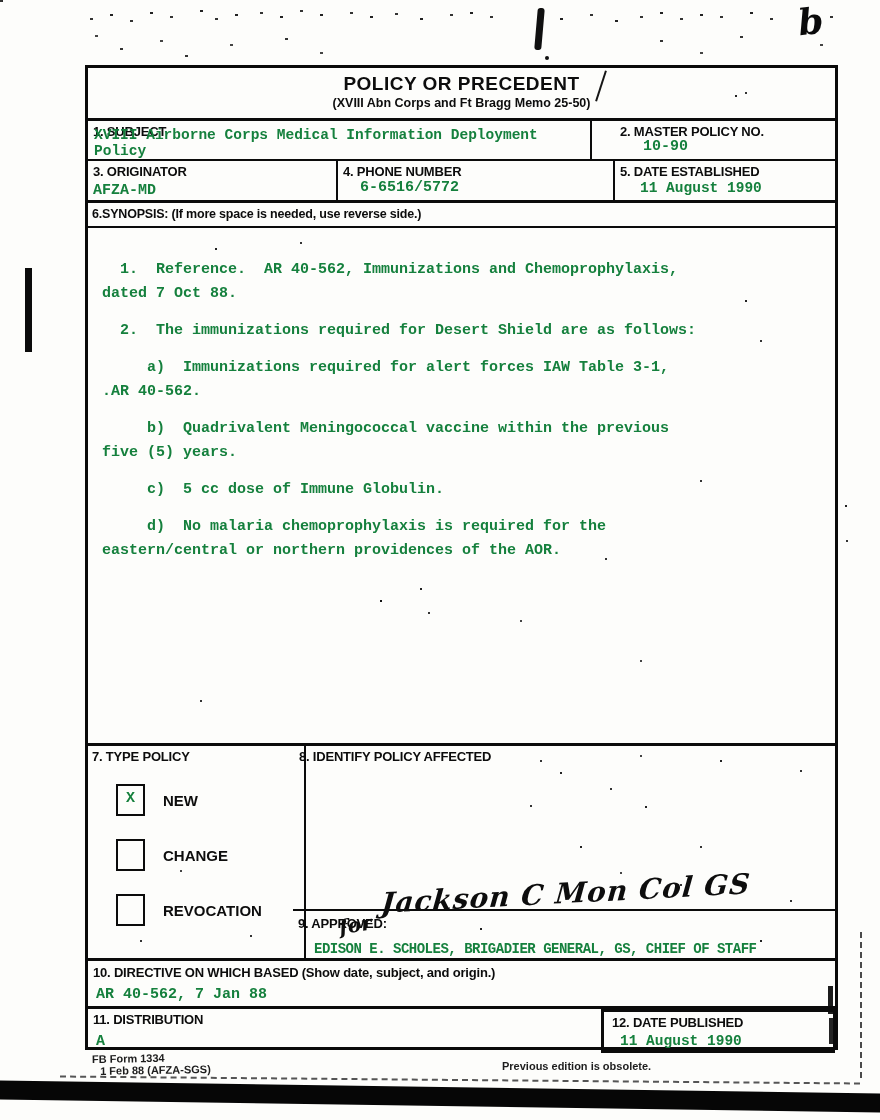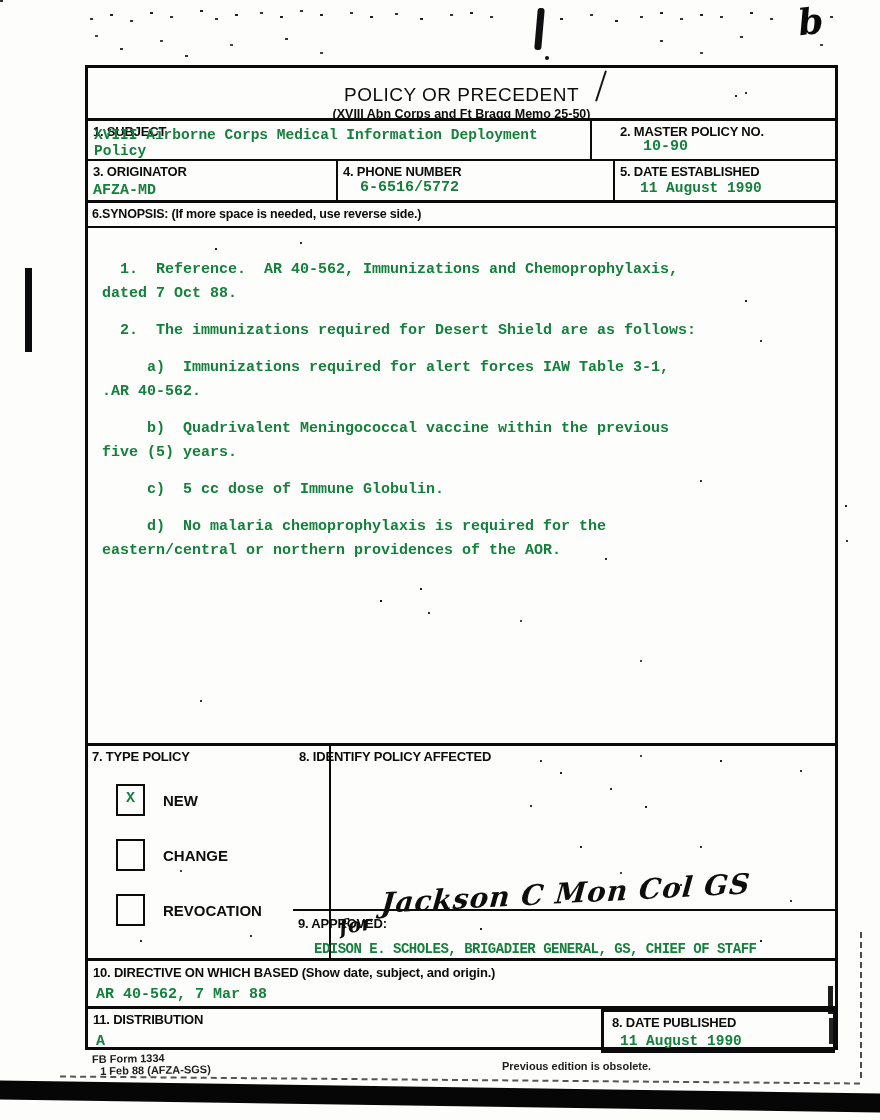--- a/index.html
+++ b/index.html
@@ -39,21 +39,21 @@
   .footer-dash{position:absolute;left:60px;top:1079px;width:800px;border-top:2px dashed #555;transform:rotate(0.5deg);}
   .bottom-bar{position:absolute;left:-10px;top:1087px;width:910px;height:19px;background:#060606;transform:rotate(0.85deg);}
 
   
   .form{position:absolute;left:85px;top:65px;width:753px;height:985px;border:3px solid #0a0a0a;box-sizing:border-box;}
   .abs{position:absolute;box-sizing:border-box;}
   .lbl{font-weight:bold;font-size:13px;letter-spacing:-0.2px;color:#0c0c0c;}
   .mono{font-family:"Liberation Mono","DejaVu Sans Mono",monospace;font-weight:bold;color:#15803d;}
 
   .title-block{left:0;top:0;width:100%;height:50px;text-align:center;}
-  .form-title{font-weight:normal;font-size:19px;letter-spacing:0.5px;padding-top:16px;}
+  .form-title{font-weight:bold;font-size:19px;letter-spacing:0.5px;padding-top:5px;}
   .form-subtitle{font-weight:bold;font-size:12.5px;margin-top:1px;}
 
   .row1{left:0;top:50px;width:100%;height:43px;border-top:3px solid #0b0b0b;border-bottom:2px solid #0b0b0b;}
   .cell-subject{left:0;top:0;width:504px;height:100%;border-right:2px solid #0b0b0b;}
   .cell-master{left:527px;top:0;right:0;height:100%;}
   .cell-lbl{position:absolute;left:5px;top:3px;}
   .subject-value{position:absolute;left:6px;bottom:0px;font-size:14.5px;}
   .master-value{position:absolute;left:28px;bottom:4px;font-size:15px;}
 
   .row2{left:0;top:93px;width:100%;height:42px;border-bottom:3px solid #0b0b0b;}
@@ -63,21 +63,21 @@
   .orig-value{position:absolute;left:5px;bottom:1px;font-size:15px;}
   .phone-value{position:absolute;left:22px;bottom:4px;font-size:15px;}
   .datest-value{position:absolute;left:25px;bottom:4px;font-size:14.5px;}
 
   .syn-label-row{left:0;top:135px;width:100%;height:25px;border-bottom:2px solid #0b0b0b;}
   .syn-label{position:absolute;left:4px;top:4px;font-size:12.5px;}
   .syn-body{left:0;top:160px;width:100%;height:515px;padding:30px 8px 0 14px;}
   .syn-body p{margin:0 0 13px 0;font-size:15px;line-height:24px;white-space:pre-wrap;}
 
   .row78{left:0;top:675px;width:100%;height:215px;border-top:3px solid #0b0b0b;}
-  .col-type{left:0;top:0;width:243px;height:100%;border-right:2px solid #0b0b0b;padding-left:8px;}
+  .col-type{left:0;top:0;width:218px;height:100%;border-right:2px solid #0b0b0b;padding-left:8px;}
   .col-affected{left:205px;top:0;right:0;height:100%;}
   .tp-label{position:absolute;left:4px;top:3px;}
   .pa-label{position:absolute;left:6px;top:3px;}
   .cb-row{position:absolute;left:28px;width:170px;height:30px;}
   .cb-row.r0{top:38px;} .cb-row.r1{top:93px;text-align:right;} .cb-row.r2{top:148px;}
   .cb-box{position:absolute;left:0;top:0;width:25px;height:28px;border:2.5px solid #0b0b0b;
     text-align:center;font-size:15px;line-height:26px;}
   .cb-label{position:absolute;left:47px;top:8px;font-weight:bold;font-size:15px;}
 
   .approved-block{position:absolute;left:0;top:163px;right:0;bottom:0;border-top:2px solid #0b0b0b;}
@@ -196,30 +196,30 @@
           <span class="lbl approved-label">9. APPROVED:</span>
           <span class="hand-for">for</span>
           <span class="signature">Jackson C Mon Col GS</span>
           <span class="mono approved-typed">EDISON E. SCHOLES, BRIGADIER GENERAL, GS, CHIEF OF STAFF</span>
         </div>
       </div>
     </div>
 
     <div class="abs row10">
       <span class="lbl dir-label">10. DIRECTIVE ON WHICH BASED (Show date, subject, and origin.)</span>
-      <span class="mono dir-value">AR 40-562, 7 Mar 88</span>
+      <span class="mono dir-value">AR 40-562, 7 Jan 88</span>
     </div>
 
     <div class="abs row1112">
       <div class="abs cell-dist">
         <span class="lbl dist-label">11. DISTRIBUTION</span>
         <span class="mono dist-value">A</span>
       </div>
       <div class="abs cell-datepub">
-        <span class="lbl datepub-label">8. DATE PUBLISHED</span>
+        <span class="lbl datepub-label">12. DATE PUBLISHED</span>
         <span class="mono datepub-value">11 August 1990</span>
       </div>
     </div>
   </div>
 
   <div class="footer-formnum">
     <div>FB Form 1334</div>
     <div class="l2">1 Feb 88 (AFZA-SGS)</div>
   </div>
   <div class="footer-note">Previous edition is obsolete.</div>

